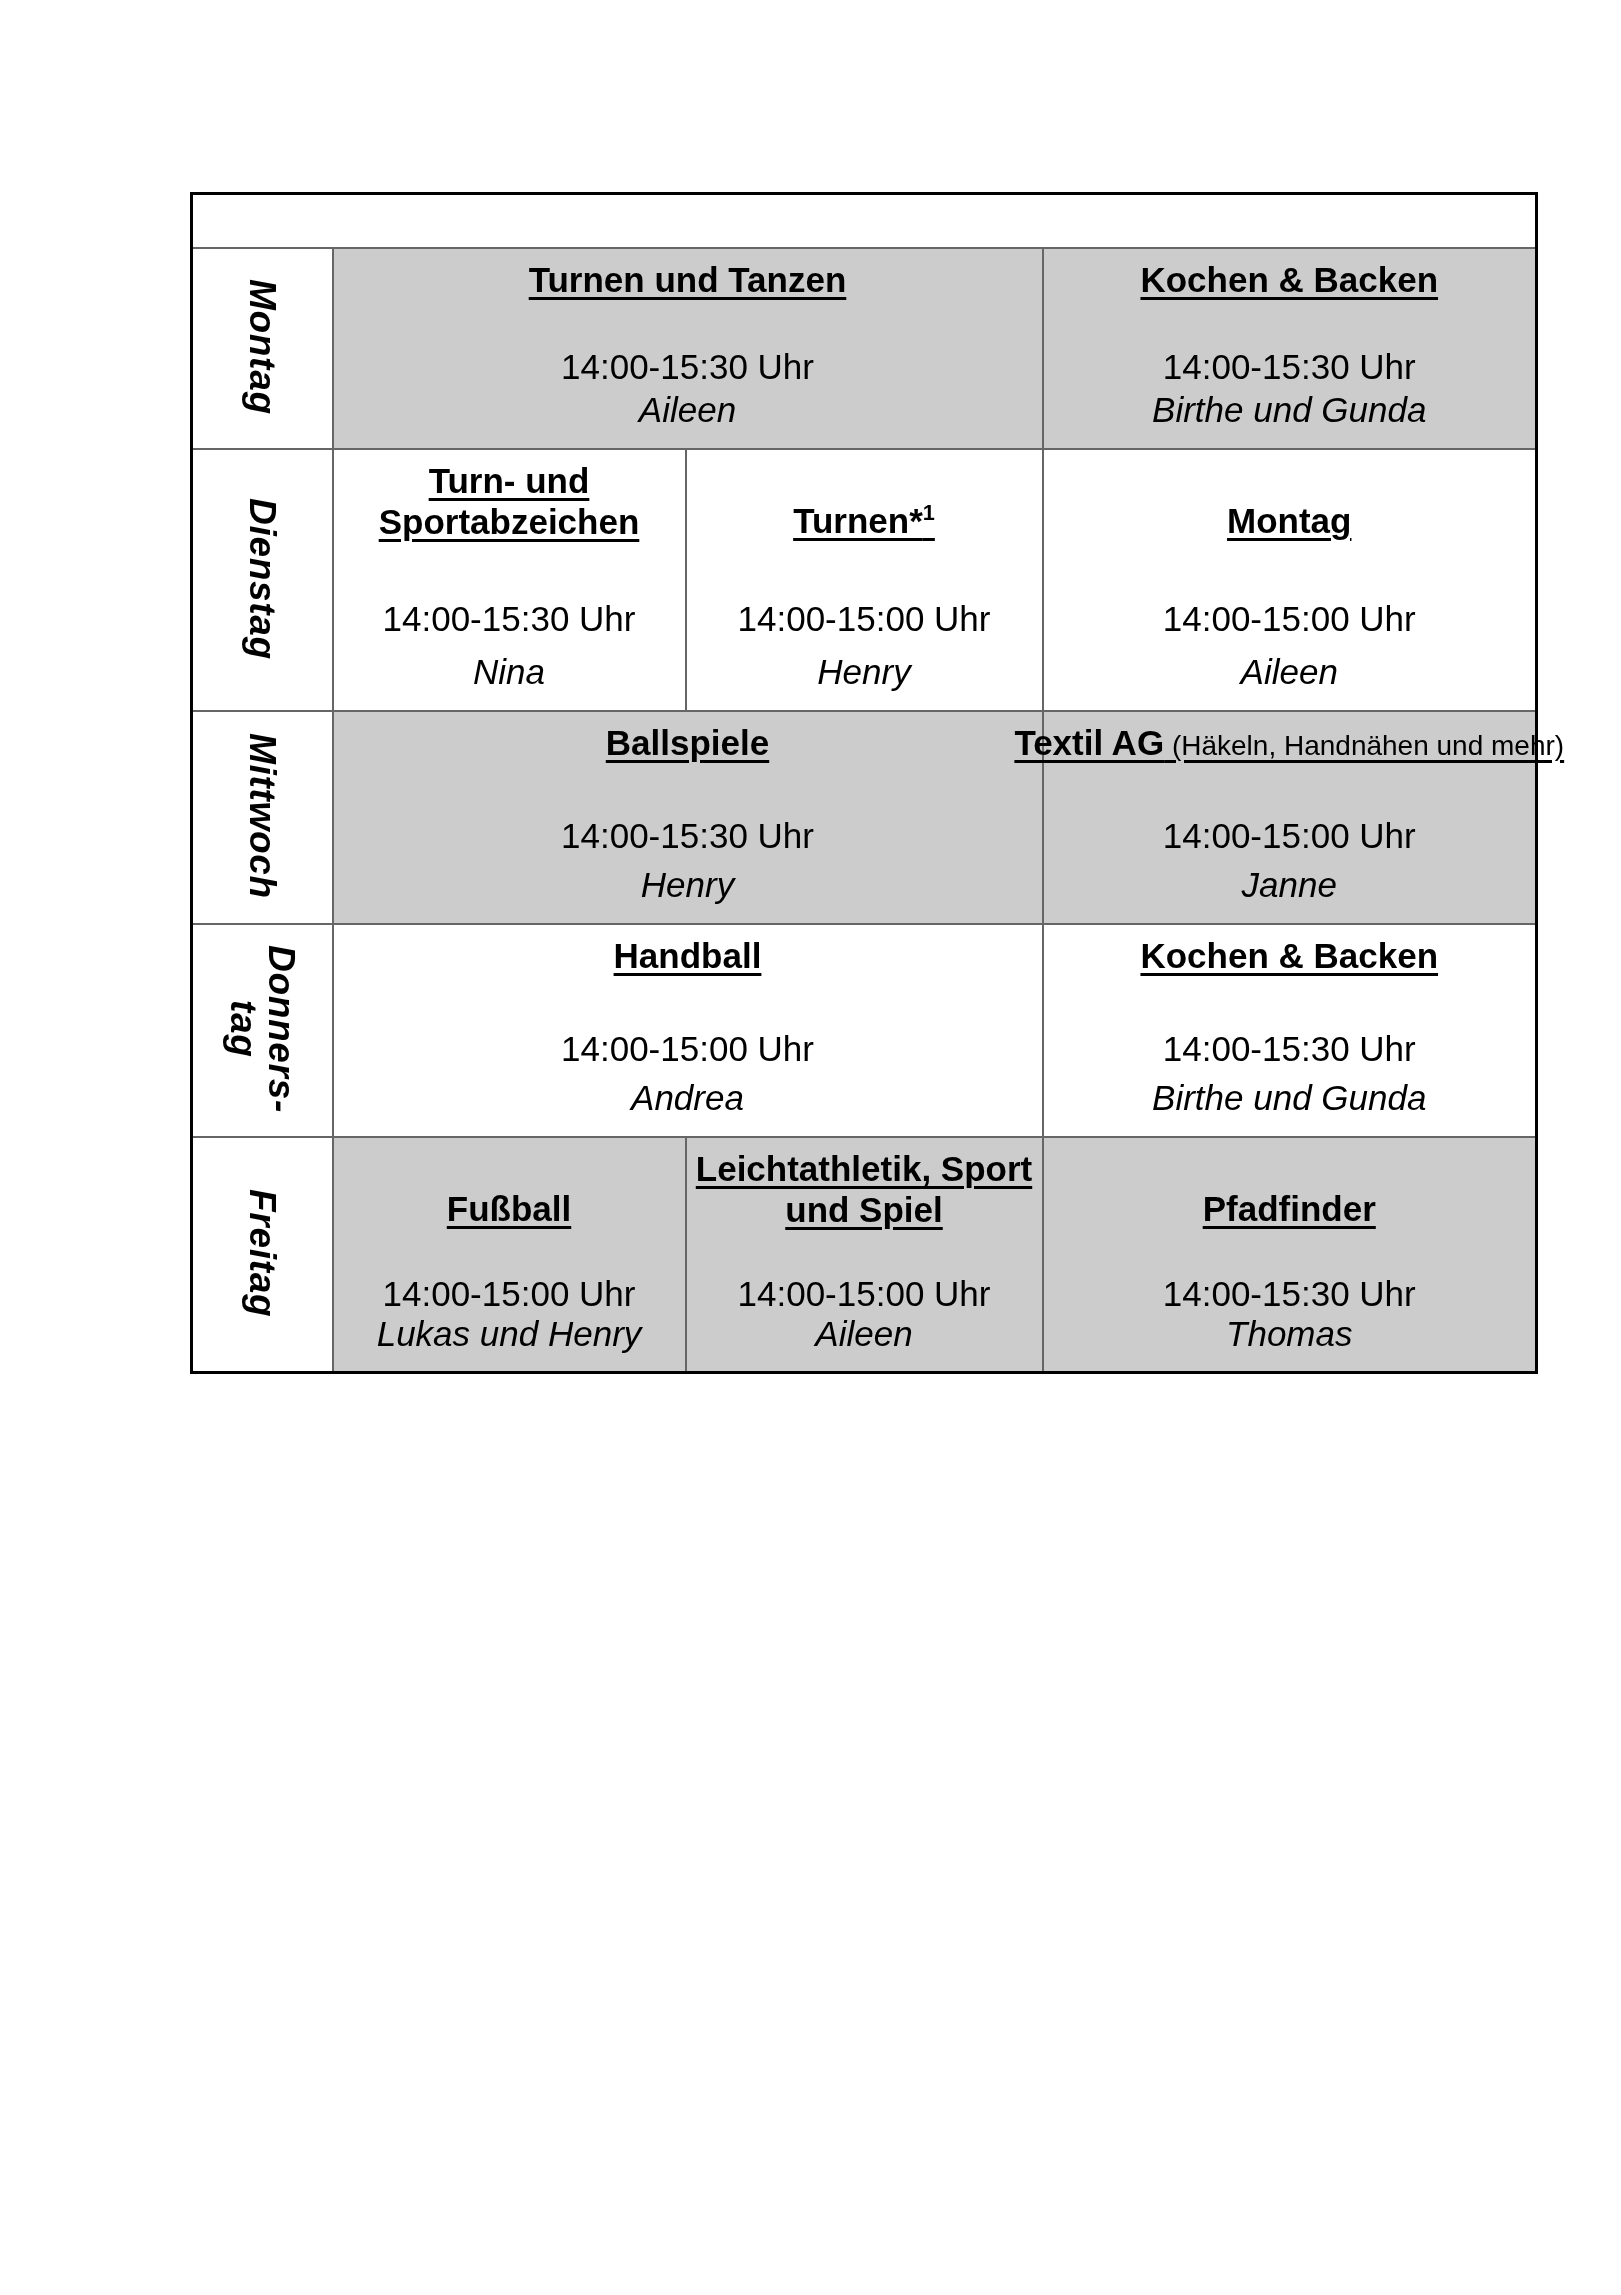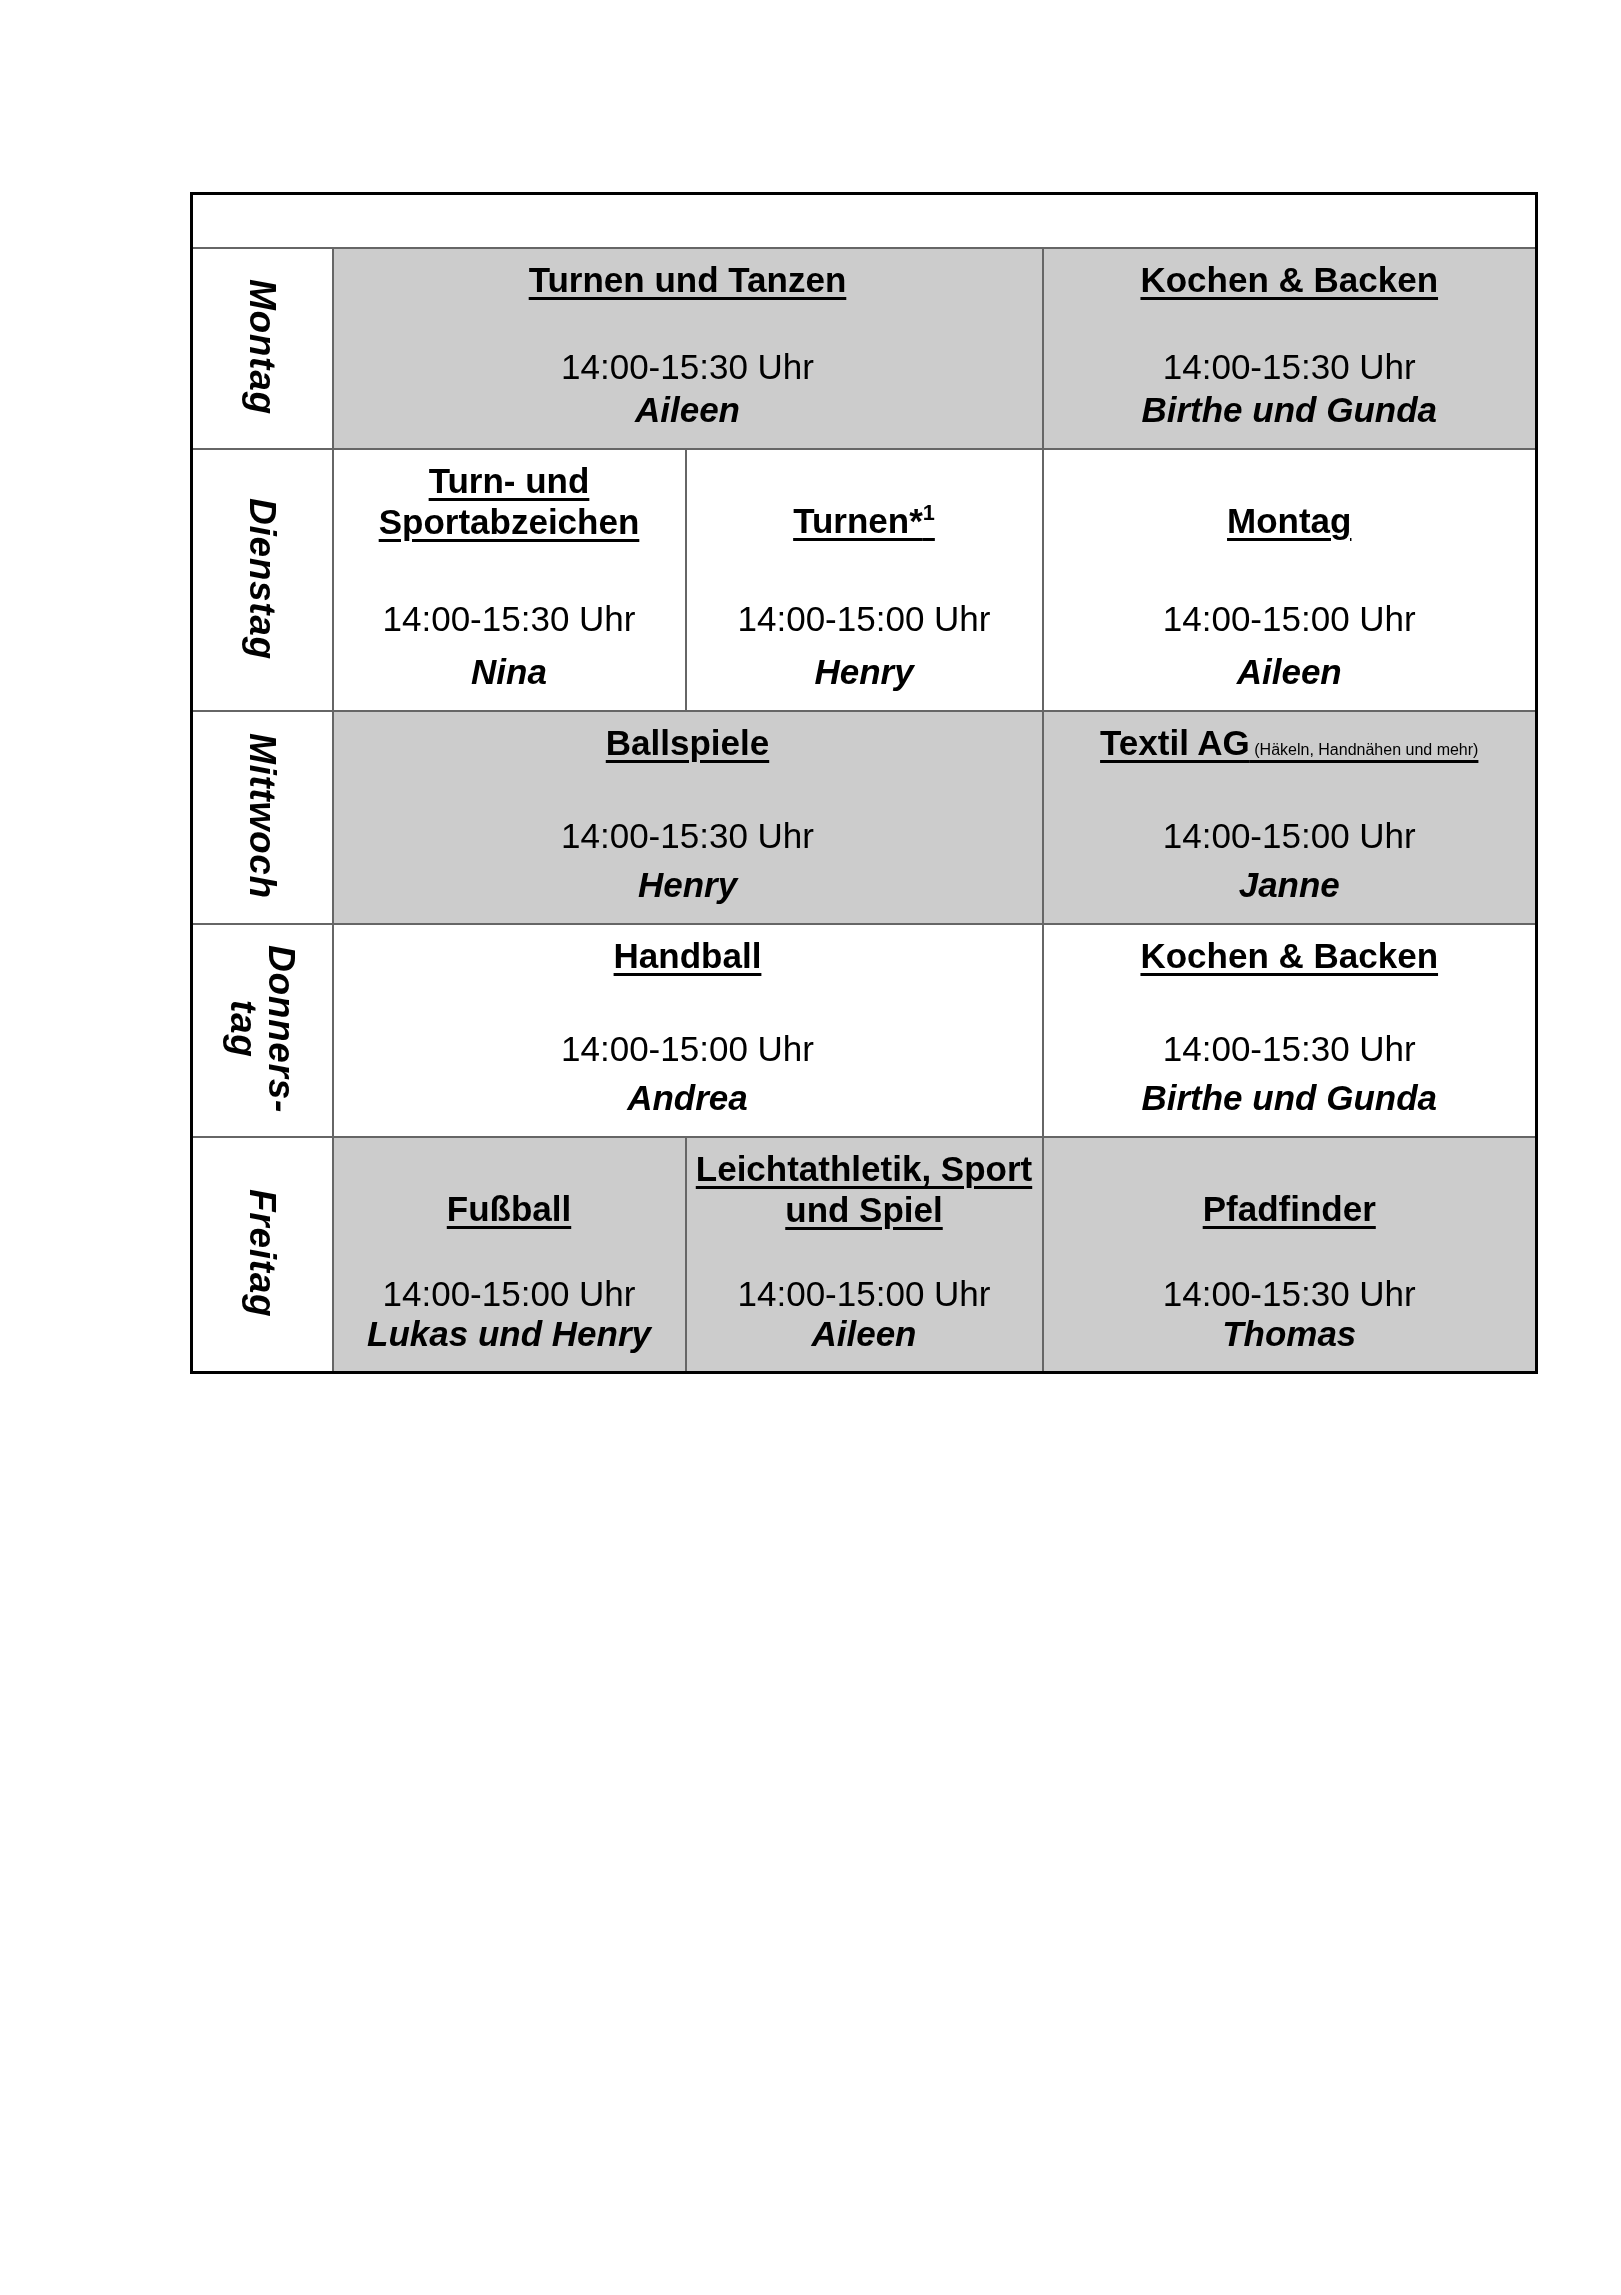--- a/index.html
+++ b/index.html
@@ -73,24 +73,24 @@
   tr.two-line-titles .activity-title{min-height:80px;}
   .activity-title .t-line2{display:block;}
   .activity-title .t-line2:empty{display:none;}
   .activity-title sup{
     font-size:0.62em;
     vertical-align:super;
     line-height:0;
   }
   .activity-title .t-small{
     font-weight:normal;
-    font-size:16px;
+    font-size:28px;
   }
   .activity-time{font-weight:normal;margin-top:44px;}
-  .activity-leader{font-weight:bold;font-style:italic;}
+  .activity-leader{font-weight:normal;font-style:italic;}
 </style>
 </head>
 <body>
 
 <table class="schedule">
   <colgroup>
     <col style="width:141px">
     <col style="width:353px">
     <col style="width:357px">
     <col style="width:494px">

